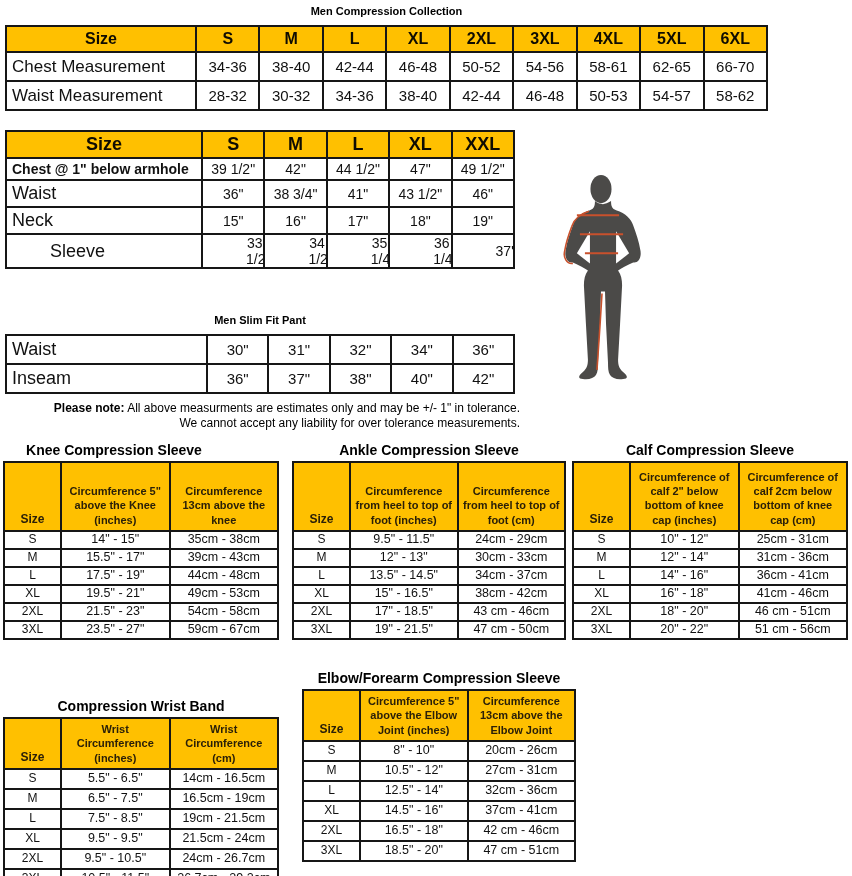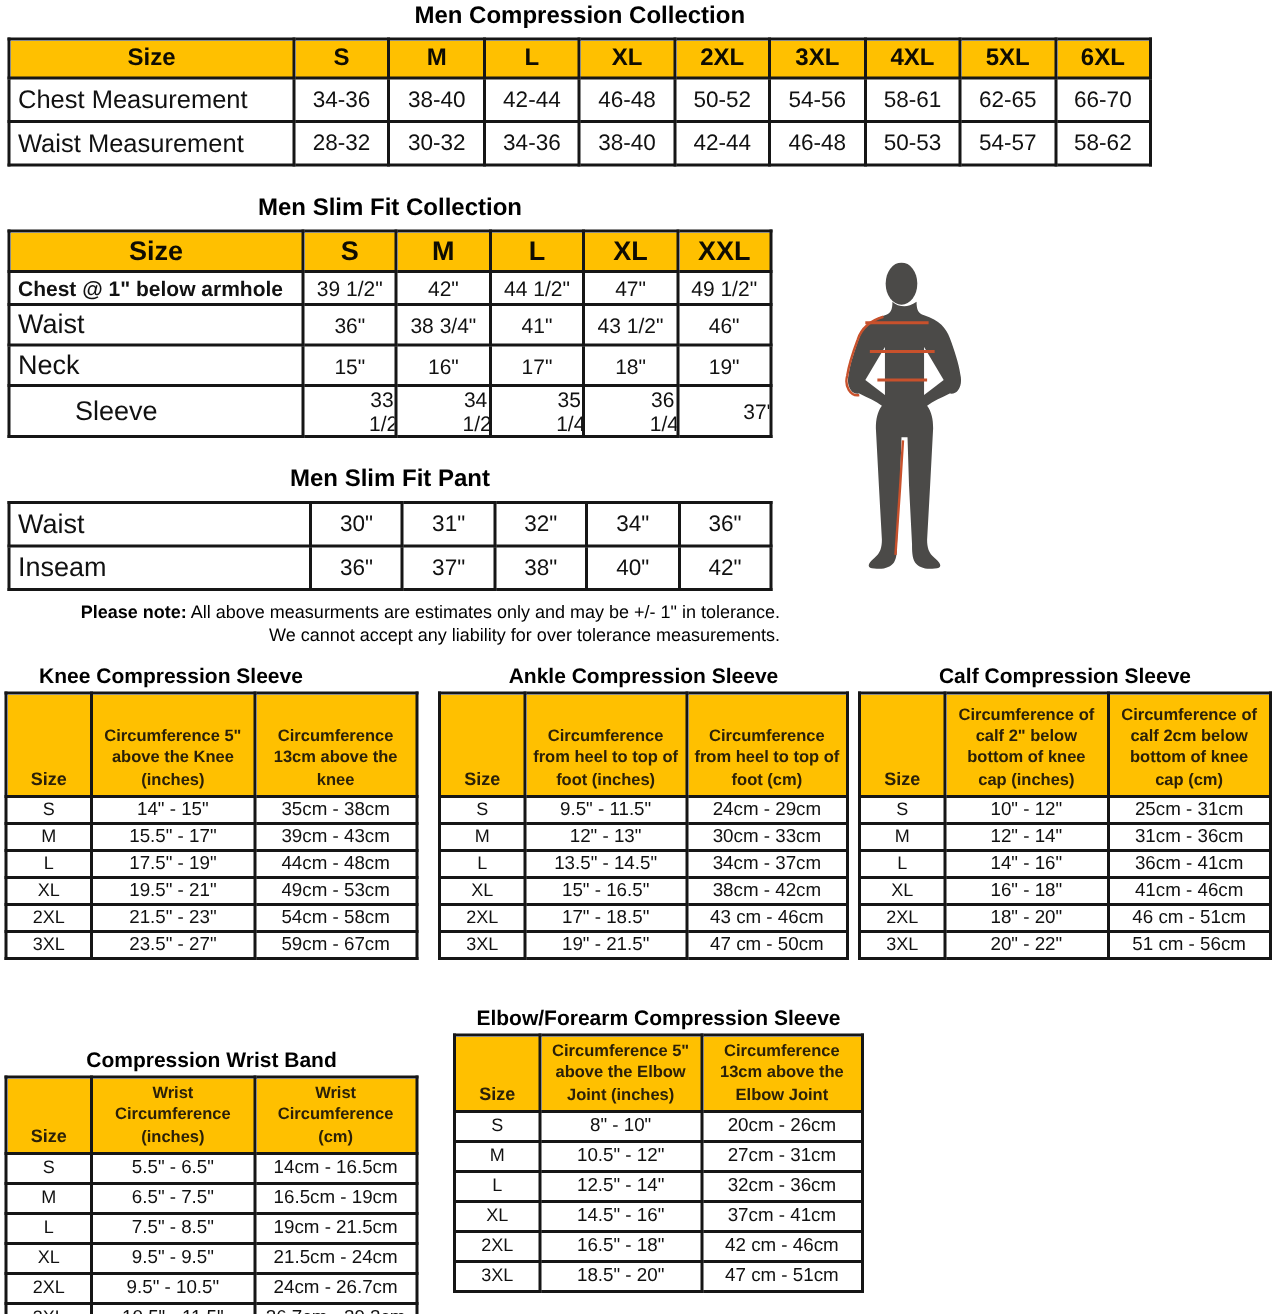--- a/index.html
+++ b/index.html
@@ -7,21 +7,21 @@
     --border:#161616;
     --ink:#111111;
     --hdr-ink:#2b2008;
   }
   html,body{margin:0;padding:0;background:#ffffff;}
   body{font-family:"Liberation Sans", sans-serif; color:var(--ink);}
   #page{position:relative;width:852px;height:876px;background:#ffffff;overflow:hidden;}
 
   .sec{position:absolute;}
   .tbl-title{font-weight:bold;text-align:center;color:#000;}
-  .title-lg{font-size:16px;line-height:18px;margin-bottom:5px;}
+  .title-lg{font-size:11px;line-height:18px;margin-bottom:5px;}
   .title-sm{font-size:14px;line-height:16px;margin-bottom:3px;}
 
   table{border-collapse:collapse;table-layout:fixed;background:#fff;}
   th,td{border:2px solid var(--border);overflow:hidden;padding:0;}
   th{background:var(--gold);font-weight:bold;color:var(--hdr-ink);}
   td{text-align:center;vertical-align:middle;}
 
   
   .t1{width:763px;}
   .t1 th{height:24px;font-size:16px;color:#0f0c02;}
@@ -103,21 +103,20 @@
             <td>46-48</td>
             <td>50-53</td>
             <td>54-57</td>
             <td>58-62</td>
           </tr>
         </tbody>
       </table>
   </div>
 
   <div class="sec" style="left:5px;top:130px;width:510px;">
-    <div class="tbl-title title-lg">Men Slim Fit Collection</div>
     <table class="t2">
         <thead>
           <tr>
             <th>Size</th>
             <th>S</th>
             <th>M</th>
             <th>L</th>
             <th>XL</th>
             <th>XXL</th>
           </tr>

